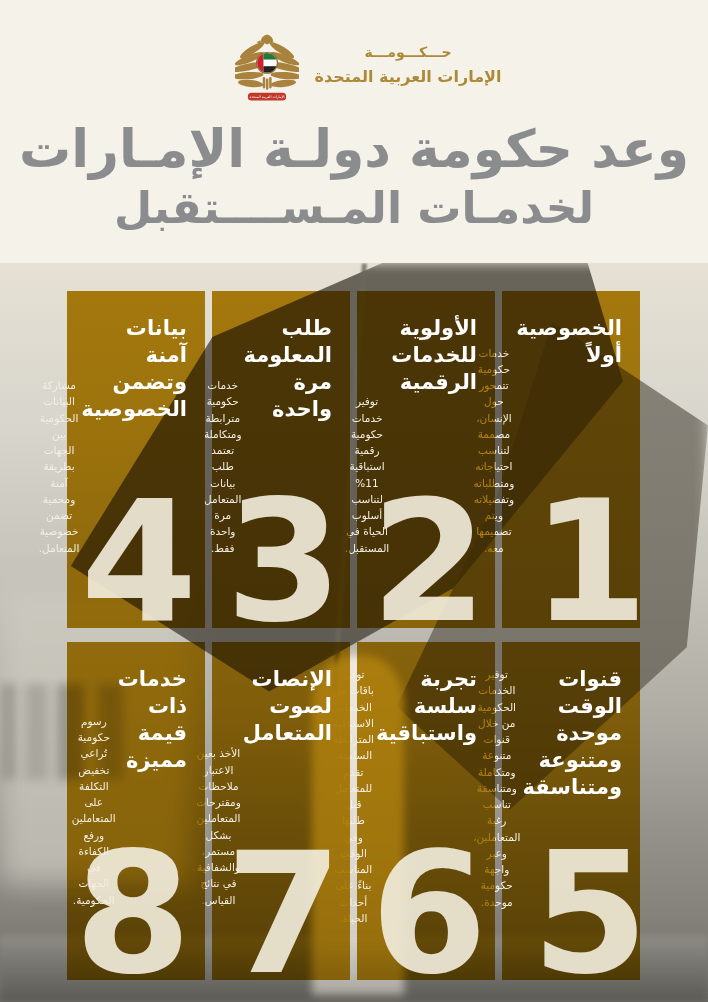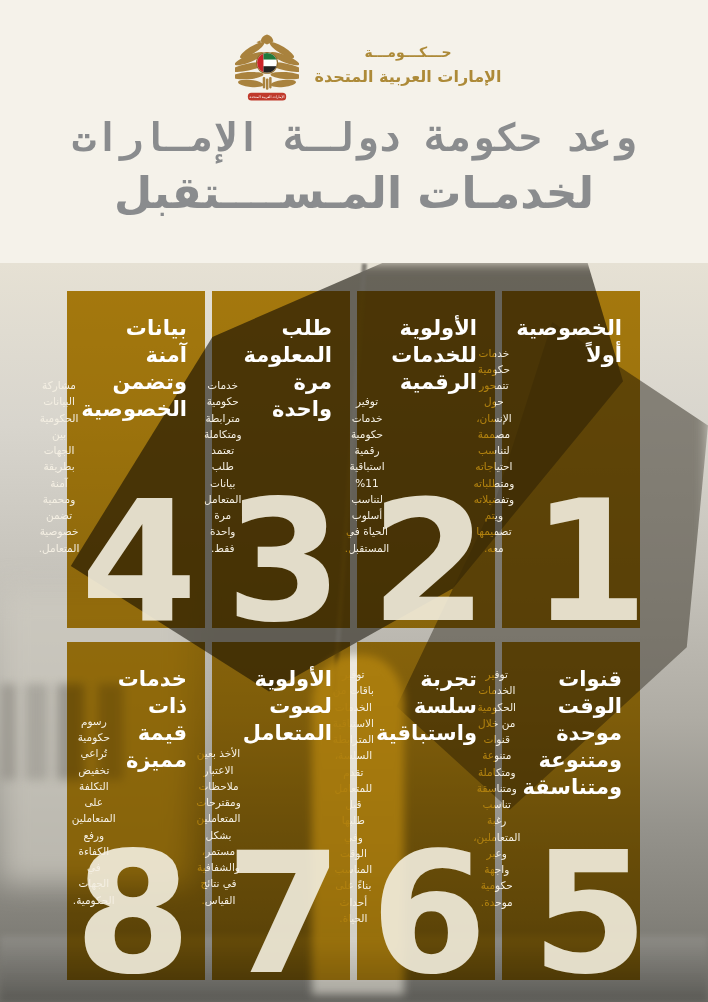--- a/index.html
+++ b/index.html
@@ -33,21 +33,21 @@
   
   .header { position:absolute; left:0; top:0; width:100%; height:263px; }
   .logo-row { position:absolute; top:26px; left:0; width:100%; display:flex;
               justify-content:center; align-items:center; gap:16px;padding-left:28px; }
   .logo-text { text-align:center; color:#ad8a38; direction:rtl; }
   .logo-text .l1 { font-size:14px; letter-spacing:2px; font-weight:bold; }
   .logo-text .l2 { font-size:16px; font-weight:bold; margin-top:6px;
                    border-top:1px solid transparent; }
   .main-title { position:absolute; top:118px; left:0; width:100%; text-align:center;
                 direction:rtl; color:#8a8c8e; font-weight:bold; line-height:1.22; }
-  .main-title .t1 { font-size:39px;font-family:Liberation Mono, monospace; }
+  .main-title .t1 { font-size:52px; }
   .main-title .t2 { font-size:44px; letter-spacing:1px; }
 
   
   .card { position:absolute; width:138px; }
   .r1 { top:291px; height:337px; }
   .r2 { top:642px; height:338px; }
   .c1 { left:502px; } .c2 { left:357px; } .c3 { left:212px; } .c4 { left:67px; }
   .card-bg { position:absolute; inset:0; background:#b8890f; mix-blend-mode:multiply; }
   .card-num { position:absolute; bottom:-4px; left:0; right:0; text-align:center;
       font-size:168px; line-height:0.82; font-weight:bold; letter-spacing:-6px;
@@ -184,21 +184,21 @@
     <div class="card-content">
       <h2 class="card-title">تجربة سلسة واستباقية</h2>
       <p class="card-body">توفير باقات من الخدمات الاستباقية المترابطة السلسة، تقدم للمتعامل قبل طلبها وفي الوقت المناسب بناءً على أحداث الحياة.</p>
     </div>
   </div>
 
   <div class="card r2 c3">
     <div class="card-bg"></div>
     <div class="card-num">7</div>
     <div class="card-content">
-      <h2 class="card-title">الأولوية لصوت المتعامل</h2>
+      <h2 class="card-title">الإنصات لصوت المتعامل</h2>
       <p class="card-body">الأخذ بعين الاعتبار ملاحظات ومقترحات المتعاملين بشكل مستمر، والشفافية في نتائج القياس.</p>
     </div>
   </div>
 
   <div class="card r2 c4 num-left">
     <div class="card-bg"></div>
     <div class="card-num">8</div>
     <div class="card-content">
       <h2 class="card-title">خدمات ذات قيمة مميزة</h2>
       <p class="card-body">رسوم حكومية تُراعي تخفيض التكلفة على المتعاملين ورفع الكفاءة في الجهات الحكومية.</p>

